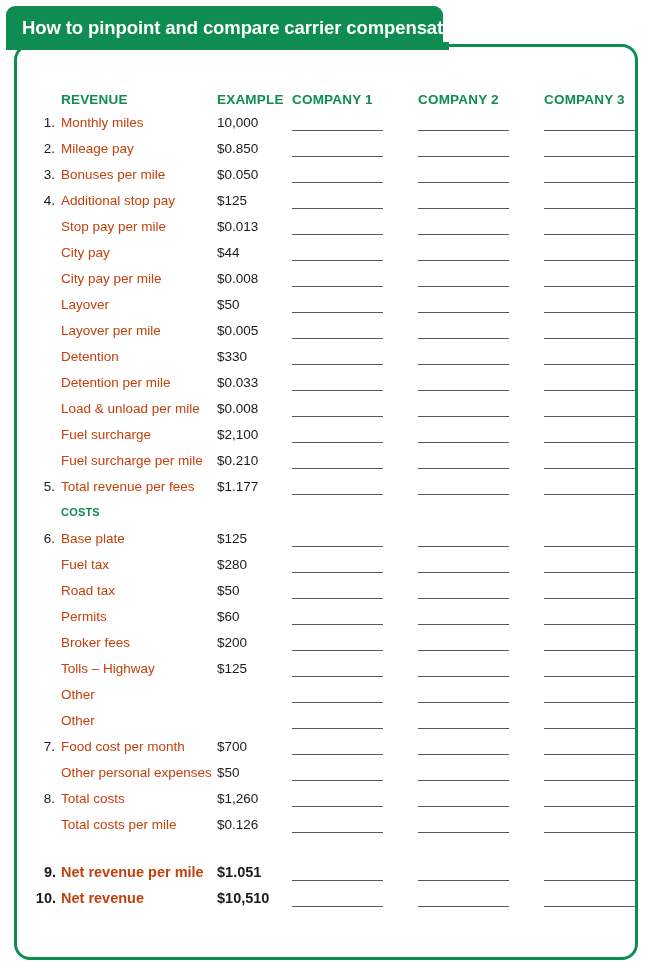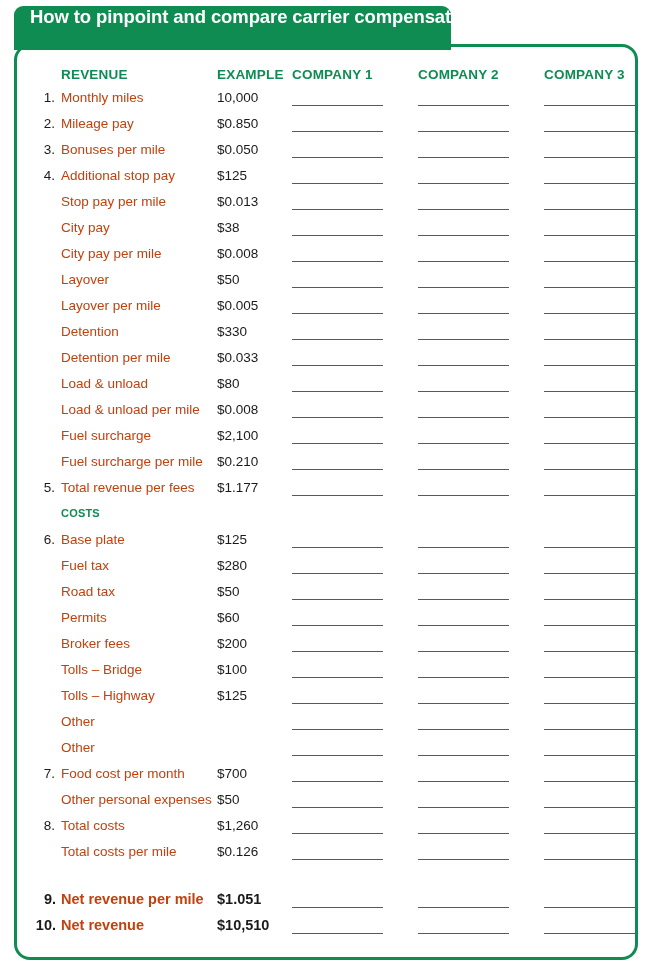--- a/index.html
+++ b/index.html
@@ -16,28 +16,28 @@
     position: relative;
     width: 652px;
     height: 970px;
     background: #ffffff;
     overflow: hidden;
   }
 
   
   .title-tab {
     position: absolute;
-    left: 14px;
+    left: 6px;
     top: 6px;
     width: 437px;
     height: 44px;
     background: #0e8c51;
     border-radius: 9px 9px 0 0;
     display: flex;
-    align-items: flex-start;
+    align-items: center;
     z-index: 3;
   }
   .title-tab-text {
     color: #ffffff;
     font-size: 18.5px;
     font-weight: bold;
     letter-spacing: -0.1px;
     padding-left: 16px;
     white-space: nowrap;
   }
@@ -62,21 +62,21 @@
     width: 433px;
     height: 8px;
     background: #0e8c51;
     z-index: 2;
   }
 
   
   .table {
     position: absolute;
     left: 14px;
-    top: 28px;
+    top: 53px;
     width: 624px;
     height: 916px;
     z-index: 4;
     padding: 0;
   }
 
   .row {
     position: relative;
     height: 26px;
     display: flex;
@@ -250,21 +250,21 @@
             <div class="c-blank">
               <div class="rule"></div>
             </div>
             <div class="c-blank">
               <div class="rule"></div>
             </div>
           </div>
           <div class="row">
             <div class="c-num"></div>
             <div class="c-label">City pay</div>
-            <div class="c-example">$38</div>
+            <div class="c-example">$44</div>
             <div class="c-blank">
               <div class="rule"></div>
             </div>
             <div class="c-blank">
               <div class="rule"></div>
             </div>
             <div class="c-blank">
               <div class="rule"></div>
             </div>
           </div>
@@ -321,34 +321,20 @@
               <div class="rule"></div>
             </div>
             <div class="c-blank">
               <div class="rule"></div>
             </div>
           </div>
           <div class="row">
             <div class="c-num"></div>
             <div class="c-label">Detention per mile</div>
             <div class="c-example">$0.033</div>
-            <div class="c-blank">
-              <div class="rule"></div>
-            </div>
-            <div class="c-blank">
-              <div class="rule"></div>
-            </div>
-            <div class="c-blank">
-              <div class="rule"></div>
-            </div>
-          </div>
-          <div class="row">
-            <div class="c-num"></div>
-            <div class="c-label">Load &amp; unload</div>
-            <div class="c-example">$80</div>
             <div class="c-blank">
               <div class="rule"></div>
             </div>
             <div class="c-blank">
               <div class="rule"></div>
             </div>
             <div class="c-blank">
               <div class="rule"></div>
             </div>
           </div>
@@ -481,34 +467,20 @@
             </div>
             <div class="c-blank">
               <div class="rule"></div>
             </div>
             <div class="c-blank">
               <div class="rule"></div>
             </div>
           </div>
           <div class="row">
             <div class="c-num"></div>
-            <div class="c-label">Tolls – Bridge</div>
-            <div class="c-example">$100</div>
-            <div class="c-blank">
-              <div class="rule"></div>
-            </div>
-            <div class="c-blank">
-              <div class="rule"></div>
-            </div>
-            <div class="c-blank">
-              <div class="rule"></div>
-            </div>
-          </div>
-          <div class="row">
-            <div class="c-num"></div>
             <div class="c-label">Tolls – Highway</div>
             <div class="c-example">$125</div>
             <div class="c-blank">
               <div class="rule"></div>
             </div>
             <div class="c-blank">
               <div class="rule"></div>
             </div>
             <div class="c-blank">
               <div class="rule"></div>

